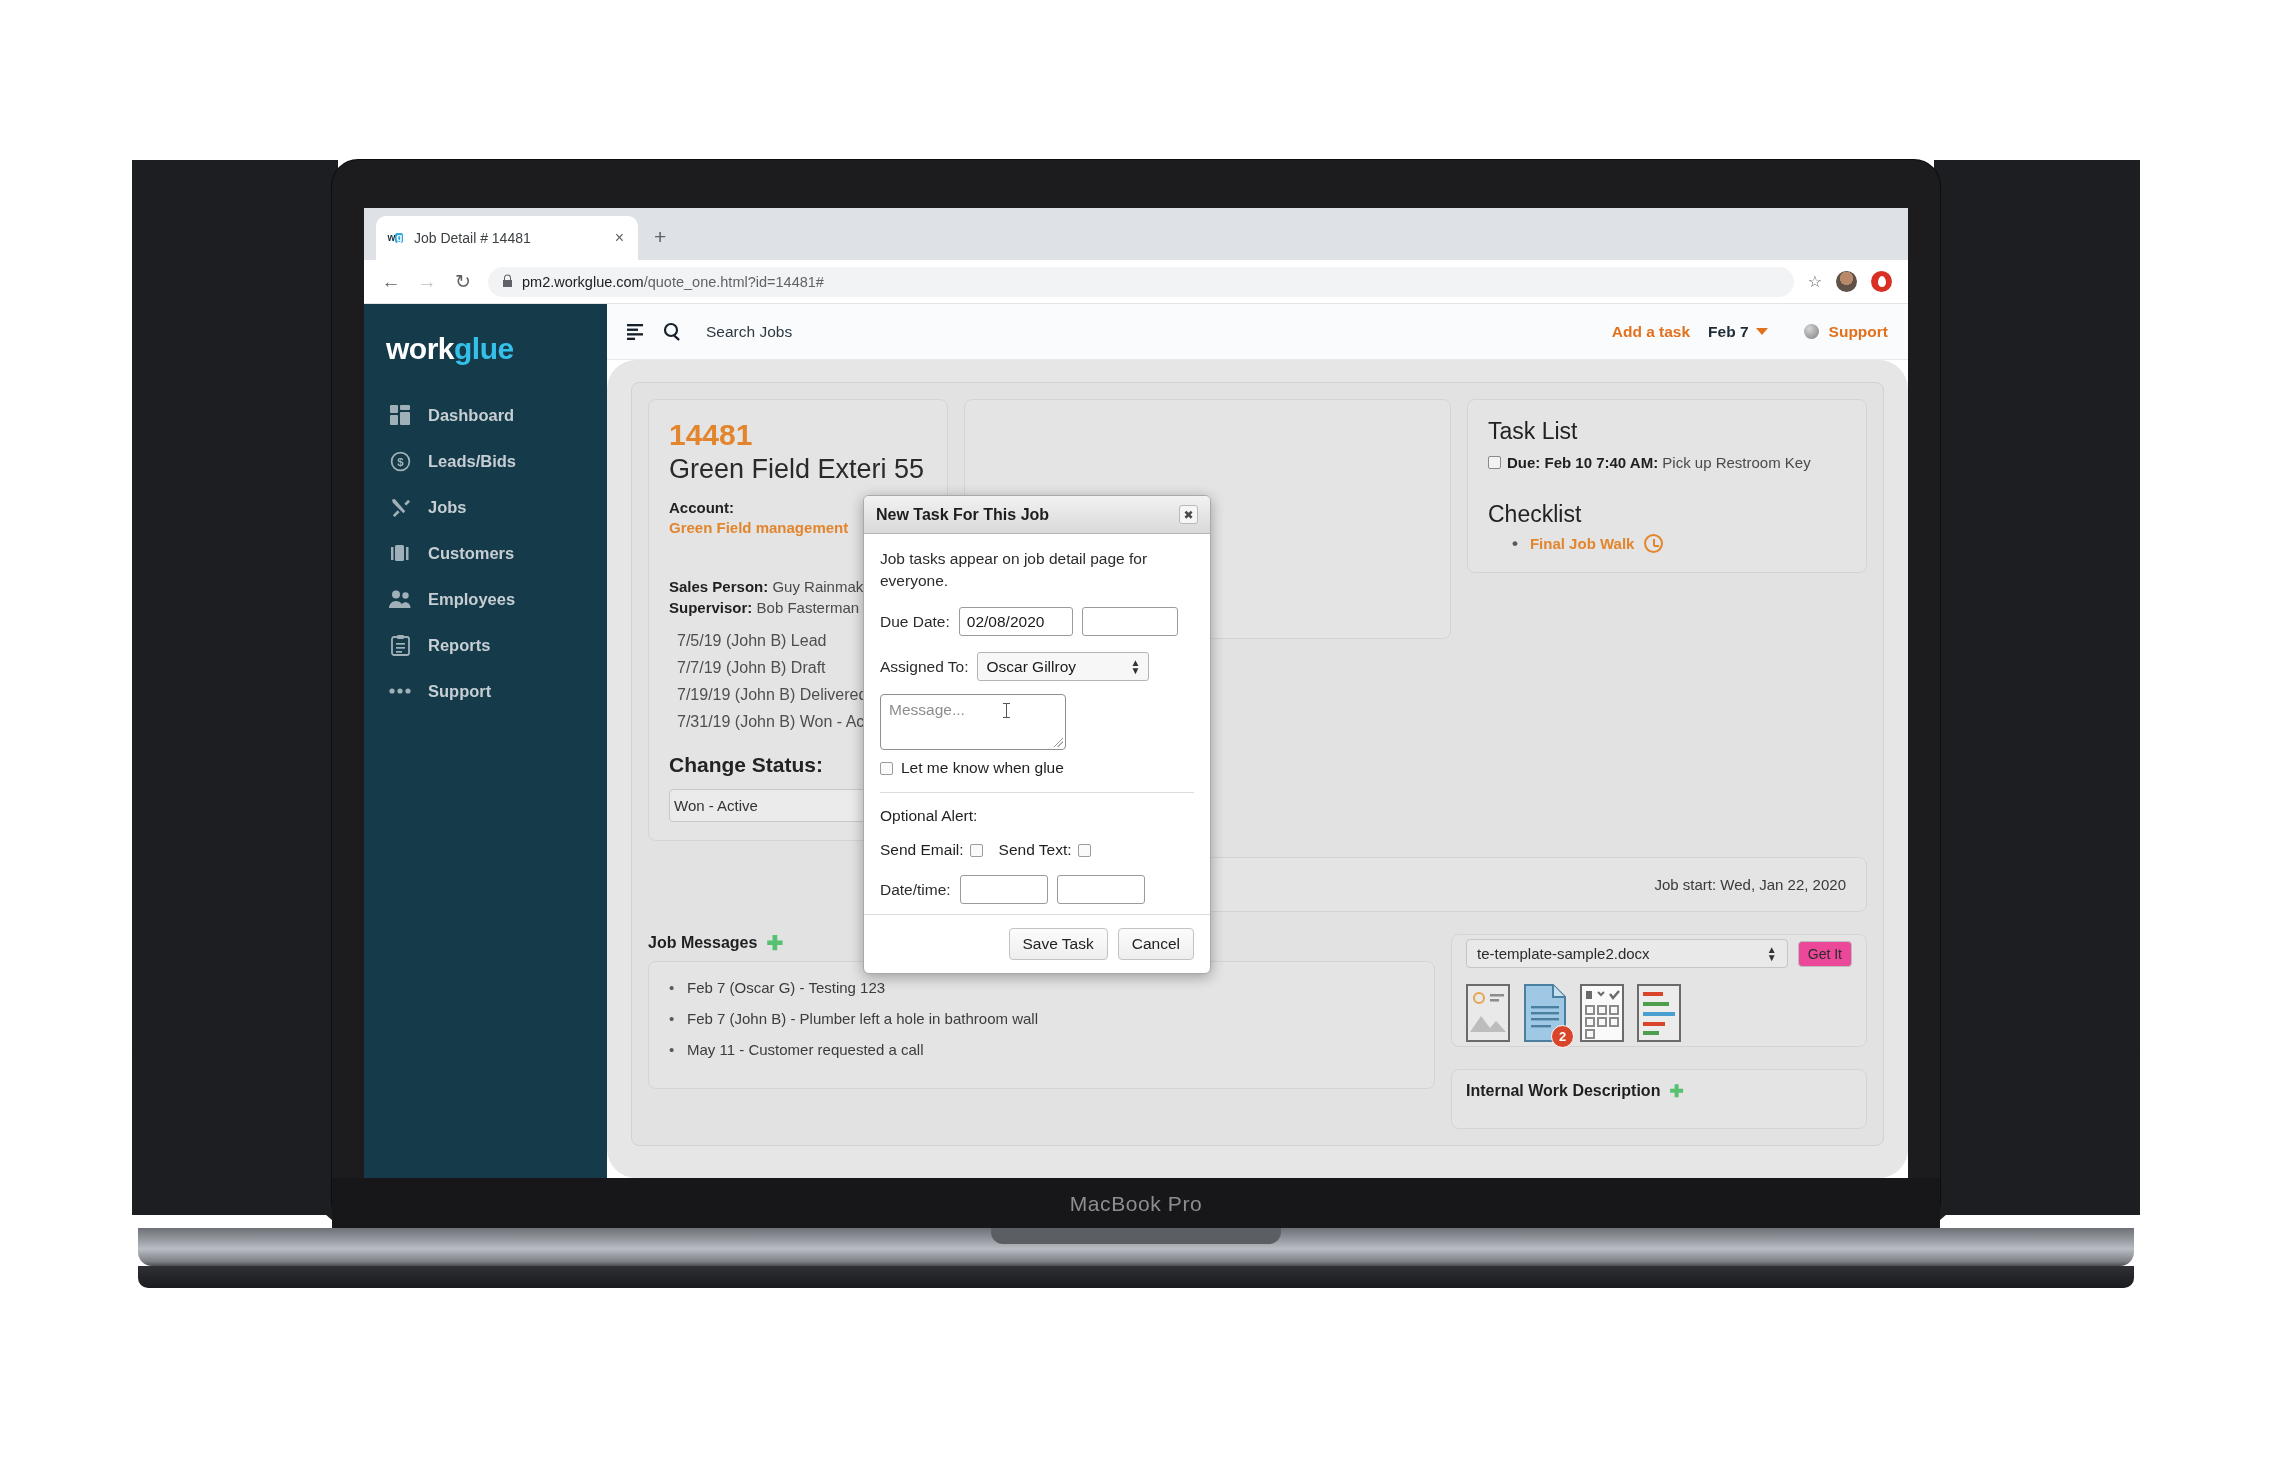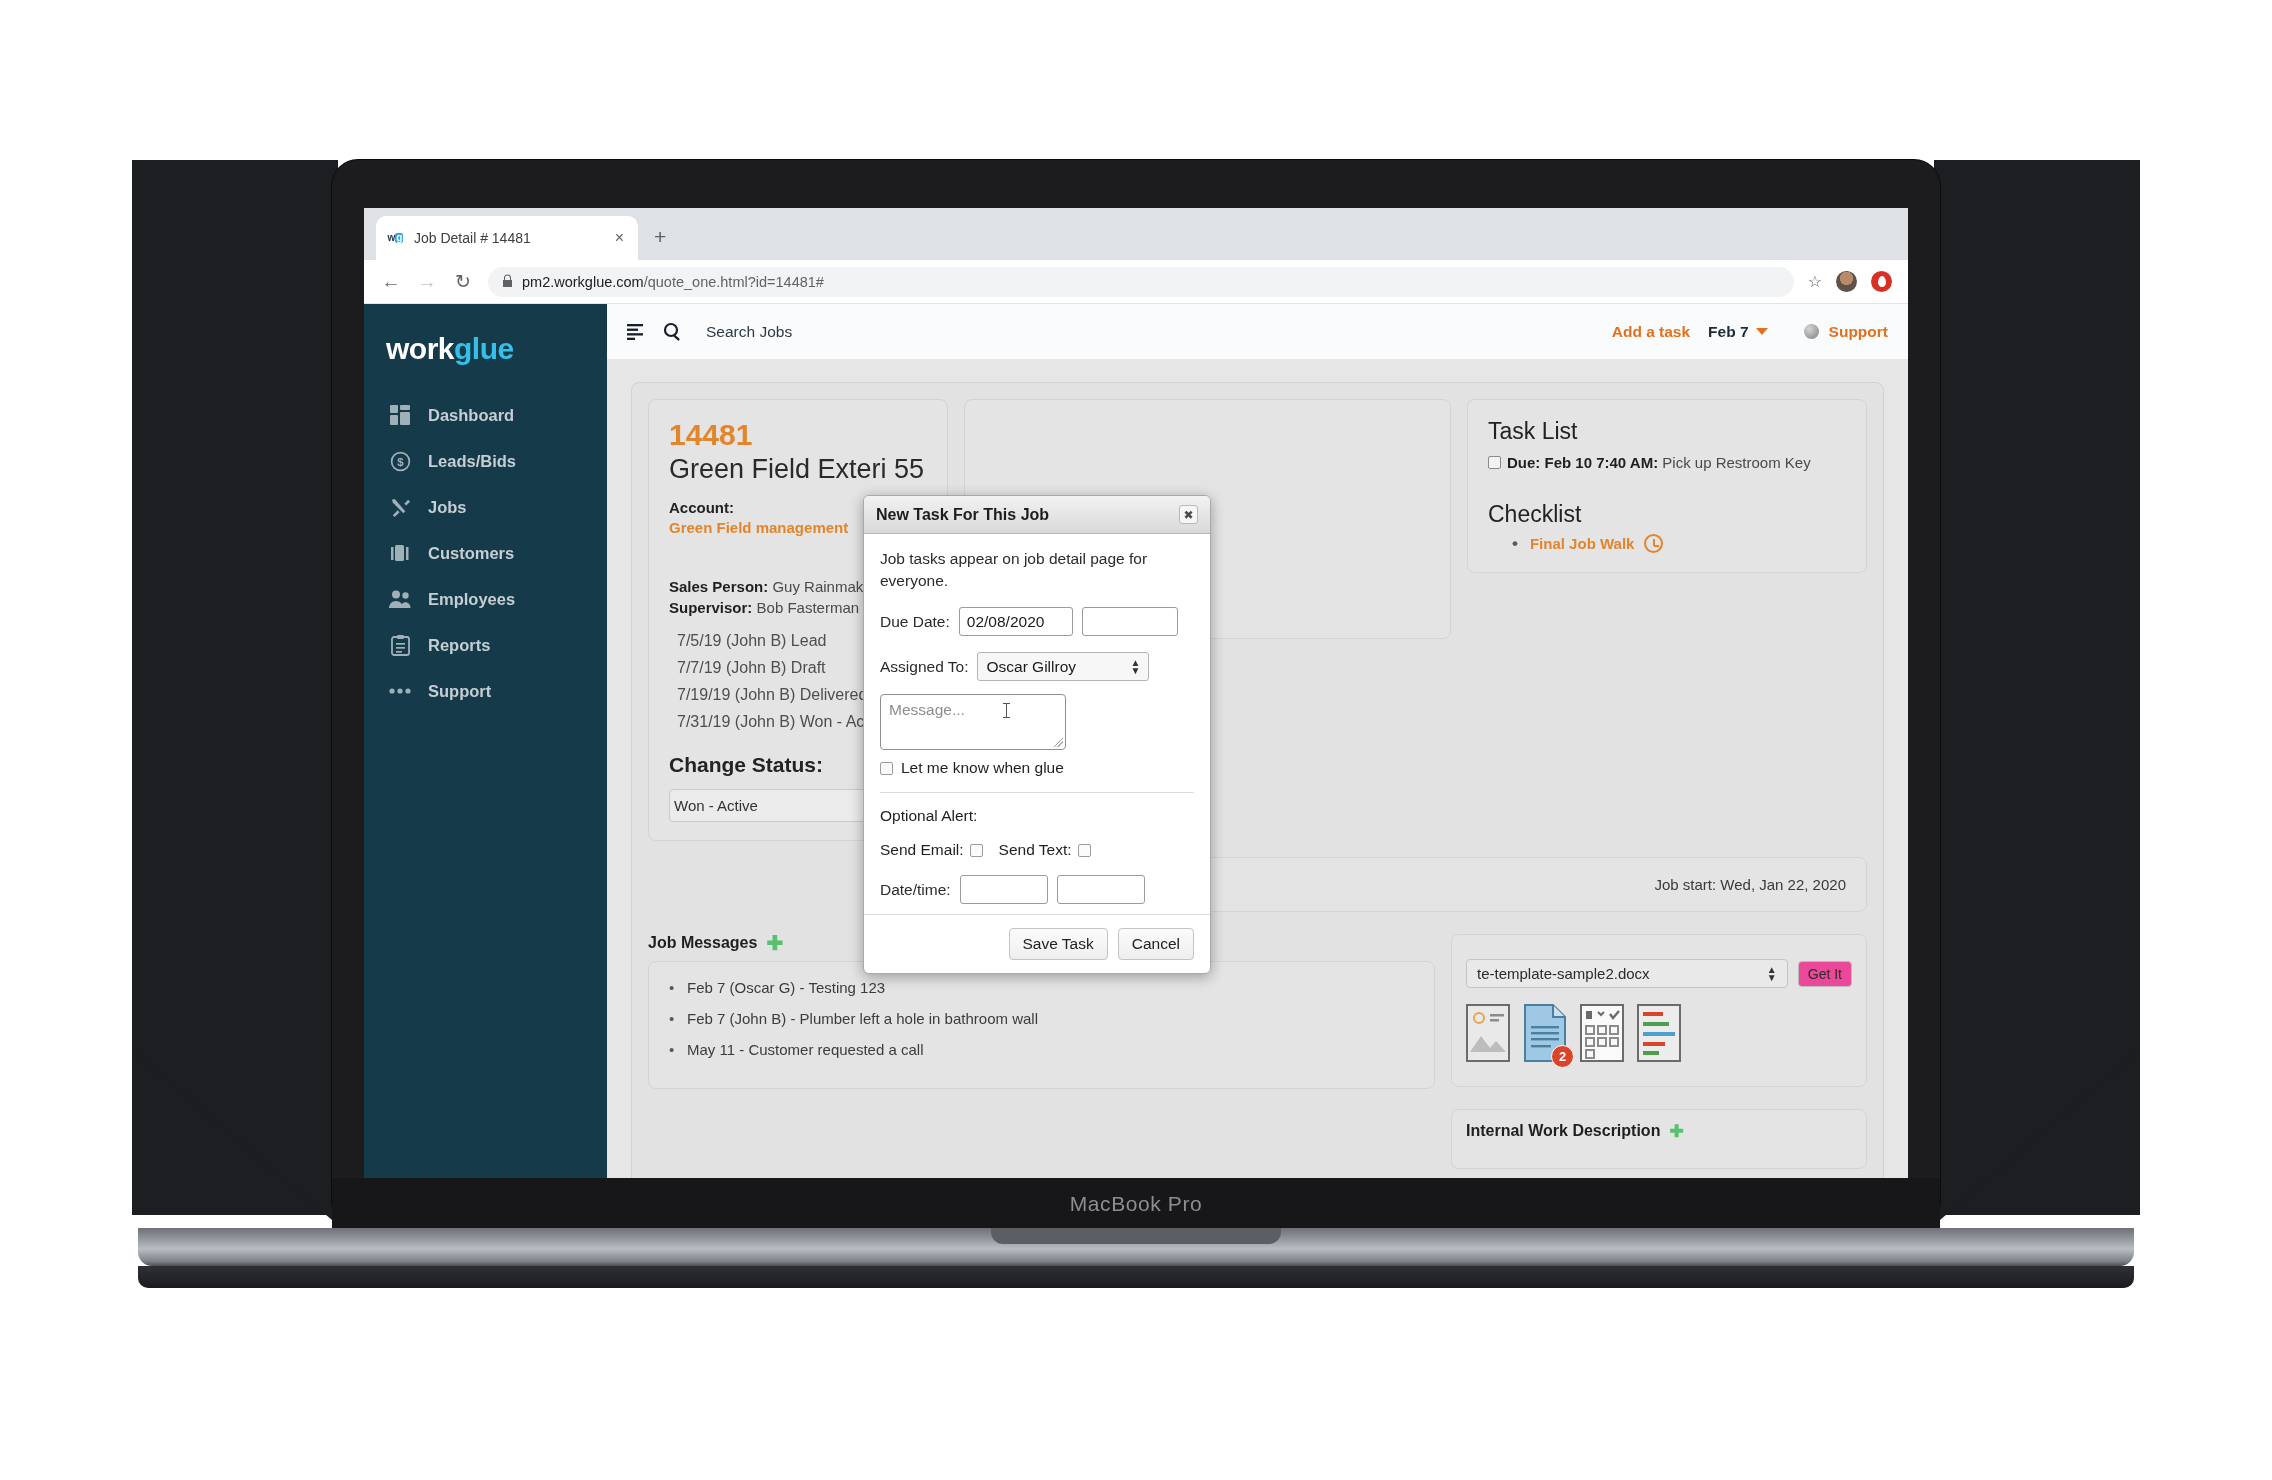--- a/index.html
+++ b/index.html
@@ -144,21 +144,21 @@
   .topbar-ico { cursor:pointer; display:flex; align-items:center; }
   .topbar-ico svg { fill:#15202b; }
   .search-label { font-size:15.5px; color:#2d3a44; margin-left:6px; }
   .topbar-spacer { flex:1; }
   .top-link { font-size:15.5px; font-weight:bold; color:#e2711d; cursor:pointer; }
   .top-date { font-size:15.5px; font-weight:bold; color:#1d2b36; cursor:pointer; display:flex; align-items:center; gap:7px;}
   .chev { width:0;height:0;border-left:6px solid transparent;border-right:6px solid transparent;border-top:7px solid #e2711d; }
   .globe { width:15px;height:15px;border-radius:50%;background:radial-gradient(circle at 35% 32%,#d6d6d6,#7d7d7d); }
 
   .content {
-    flex:1; background:#e6e6e6; padding:22px 24px 0 24px; position:relative; overflow:hidden;
+    flex:1; background:#e6e6e6; padding:22px 24px 0 24px; position:relative; overflow:hidden;border-radius:29px;
   }
   .panel-outer {
     background:#e2e2e2; border:1px solid #d2d2d2; border-radius:8px;
     padding:16px; min-height:640px;
   }
   .cols { display:flex; gap:16px; align-items:flex-start; }
 
   .card {
     background:#e4e4e4; border:1px solid #d4d4d4; border-radius:8px; padding:18px 20px;
   }
@@ -488,21 +488,21 @@
                 <div class="card" style="padding:10px 16px; min-height:128px">
                   <ul class="msg-list">
                     <li>Feb 7 (Oscar G) - Testing 123</li>
                     <li>Feb 7 (John B) - Plumber left a hole in bathroom wall</li>
                     <li>May 11 - Customer requested a call</li>
                   </ul>
                 </div>
               </div>
 
               <div style="width:416px;flex-shrink:0">
-                <div class="card" style="padding:24px 14px">
+                <div class="card" style="padding:4px 14px">
                   <div class="tmpl-row">
                     <div class="tmpl-select">
                       <span>te-template-sample2.docx</span>
                       <span class="spin">▲<br>▼</span>
                     </div>
                     <div class="getit">Get It</div>
                   </div>
                   <div class="doc-icons">
                     <div class="doc-ico">
                       <svg width="44" height="58" viewBox="0 0 44 58">

